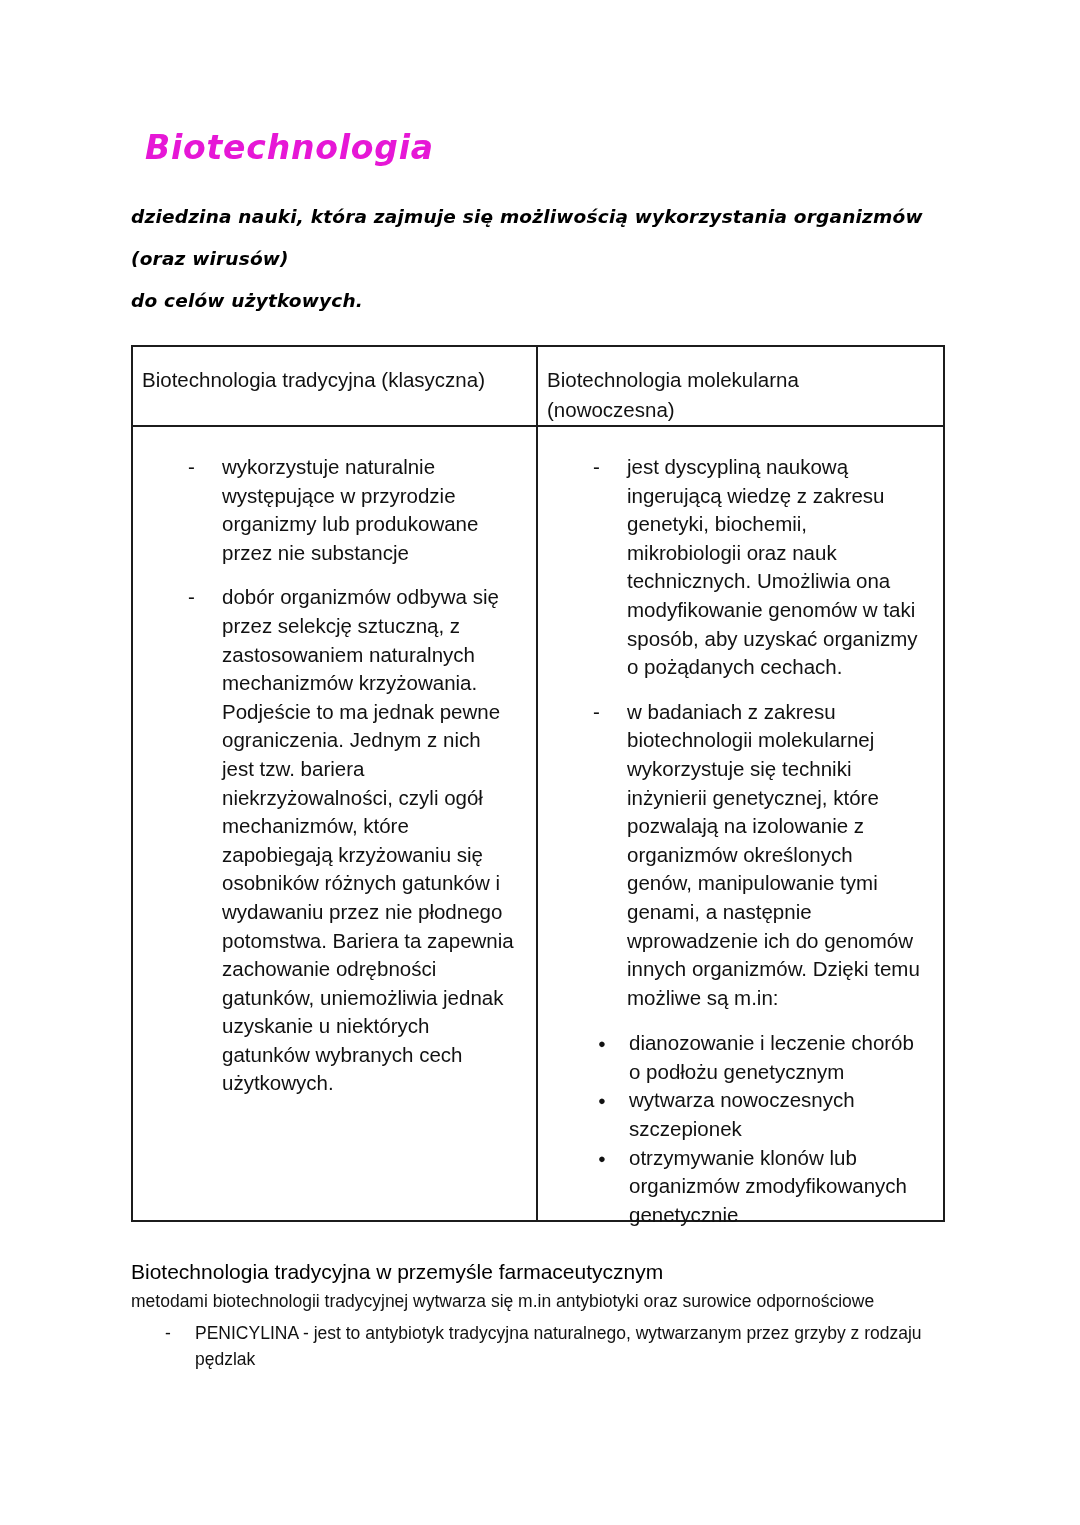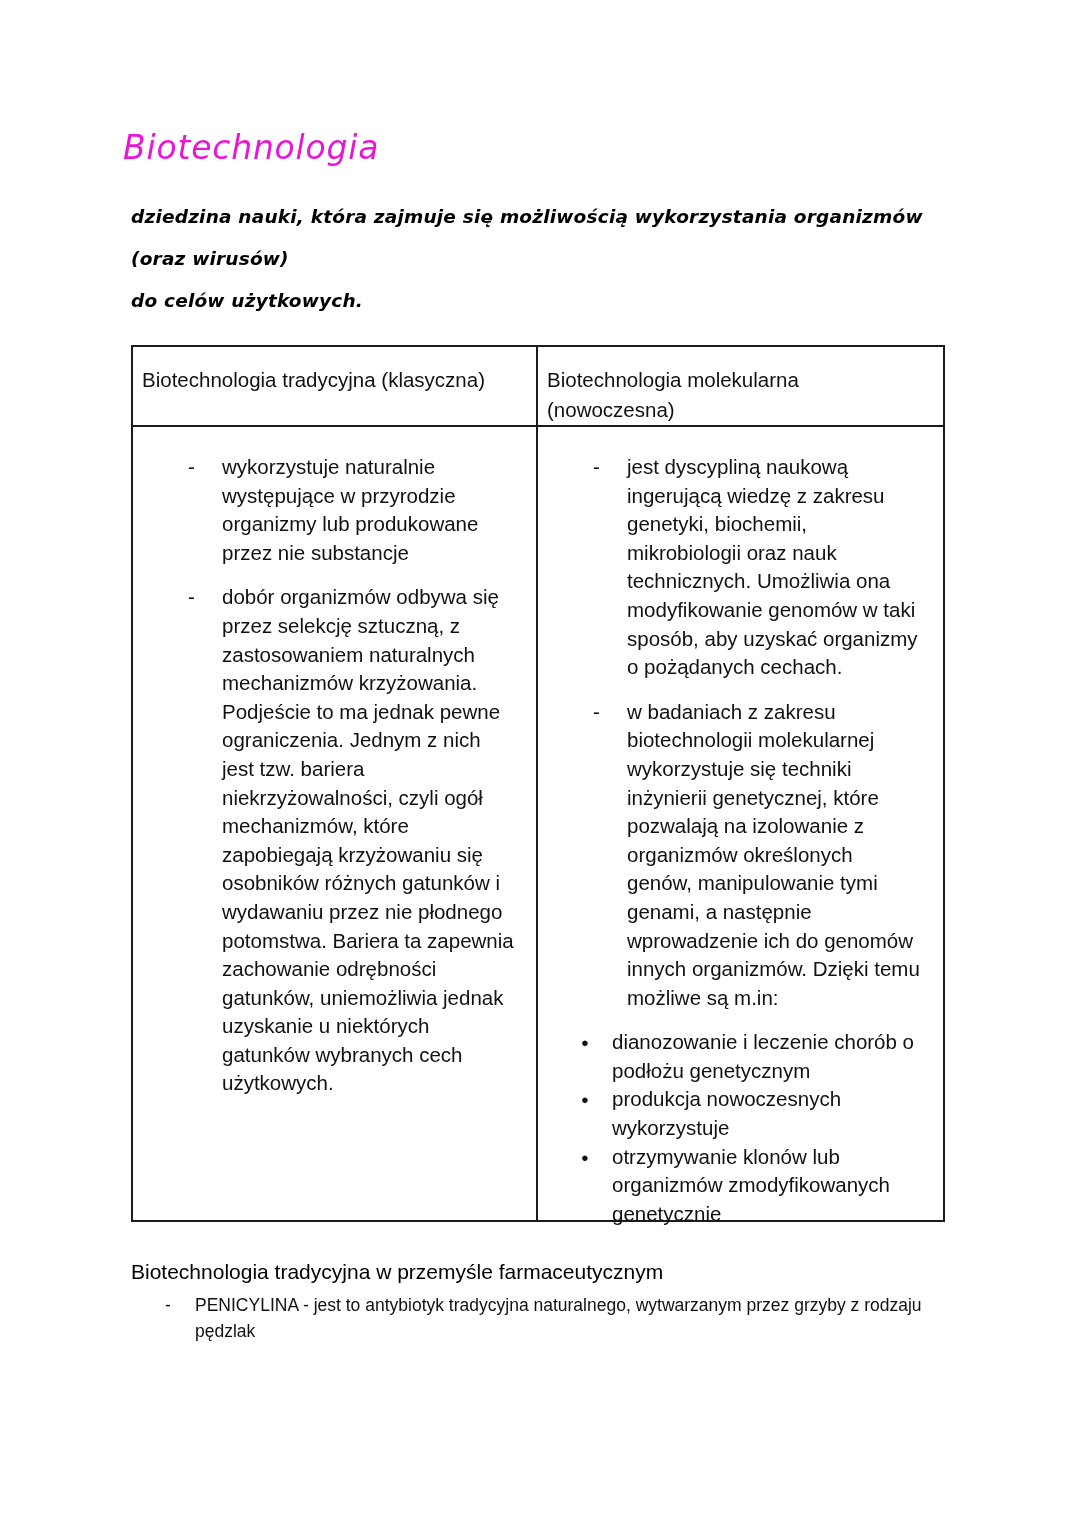--- a/index.html
+++ b/index.html
@@ -19,25 +19,25 @@
 
   .page {
     position: absolute;
     inset: 0;
     background: #ffffff;
   }
 
   
   .hand-title {
     position: absolute;
-    left: 123px;
+    left: 145px;
     top: 128px;
     font-family: "DejaVu Sans", sans-serif;
     font-style: italic;
-    font-weight: 400;
+    font-weight: 700;
     font-size: 33px;
     letter-spacing: 0.8px;
     color: #e617d6;
     white-space: nowrap;
   }
 
   .hand-sub {
     position: absolute;
     left: 131px;
     top: 196px;
@@ -119,21 +119,21 @@
     content: "-";
     position: absolute;
     left: 33px;
     top: 0;
     font-size: 20.5px;
     line-height: 28.6px;
   }
 
   ul.dot {
     list-style: none;
-    margin: 0;
+    margin: 17px;
     padding: 0;
   }
   ul.dot > li {
     position: relative;
     padding-left: 40px;
     font-size: 20.5px;
     line-height: 28.6px;
     color: #111;
   }
   ul.dot > li::before {
@@ -226,30 +226,31 @@
 
       <div class="col-r">
         <div class="cell">
           <ul class="dash">
             <li>jest dyscypliną naukową ingerującą wiedzę z zakresu genetyki, biochemii, mikrobiologii oraz nauk technicznych. Umożliwia ona modyfikowanie genomów w taki sposób, aby uzyskać organizmy o pożądanych cechach.</li>
             <li>w badaniach z zakresu biotechnologii molekularnej wykorzystuje się techniki inżynierii genetycznej, które pozwalają na izolowanie z organizmów określonych genów, manipulowanie tymi genami, a następnie wprowadzenie ich do genomów innych organizmów. Dzięki temu możliwe są m.in:</li>
           </ul>
           <div class="subwrap">
             <ul class="dot">
               <li>dianozowanie i leczenie chorób o podłożu genetycznym</li>
-              <li>produkcja nowoczesnych wykorzystuje</li>
+              <li>wytwarza nowoczesnych szczepionek</li>
               <li>otrzymywanie klonów lub organizmów zmodyfikowanych genetycznie</li>
             </ul>
           </div>
         </div>
       </div>
 
     </div>
   </div>
 
   <div class="bottom">
     <h2>Biotechnologia tradycyjna w przemyśle farmaceutycznym</h2>
+    <p class="lead">metodami biotechnologii tradycyjnej wytwarza się m.in antybiotyki oraz surowice odpornościowe</p>
     <ul class="dash-sm">
       <li>PENICYLINA - jest to antybiotyk tradycyjna naturalnego, wytwarzanym przez grzyby z rodzaju pędzlak</li>
     </ul>
   </div>
 
 </div>
 
 </body></html>

